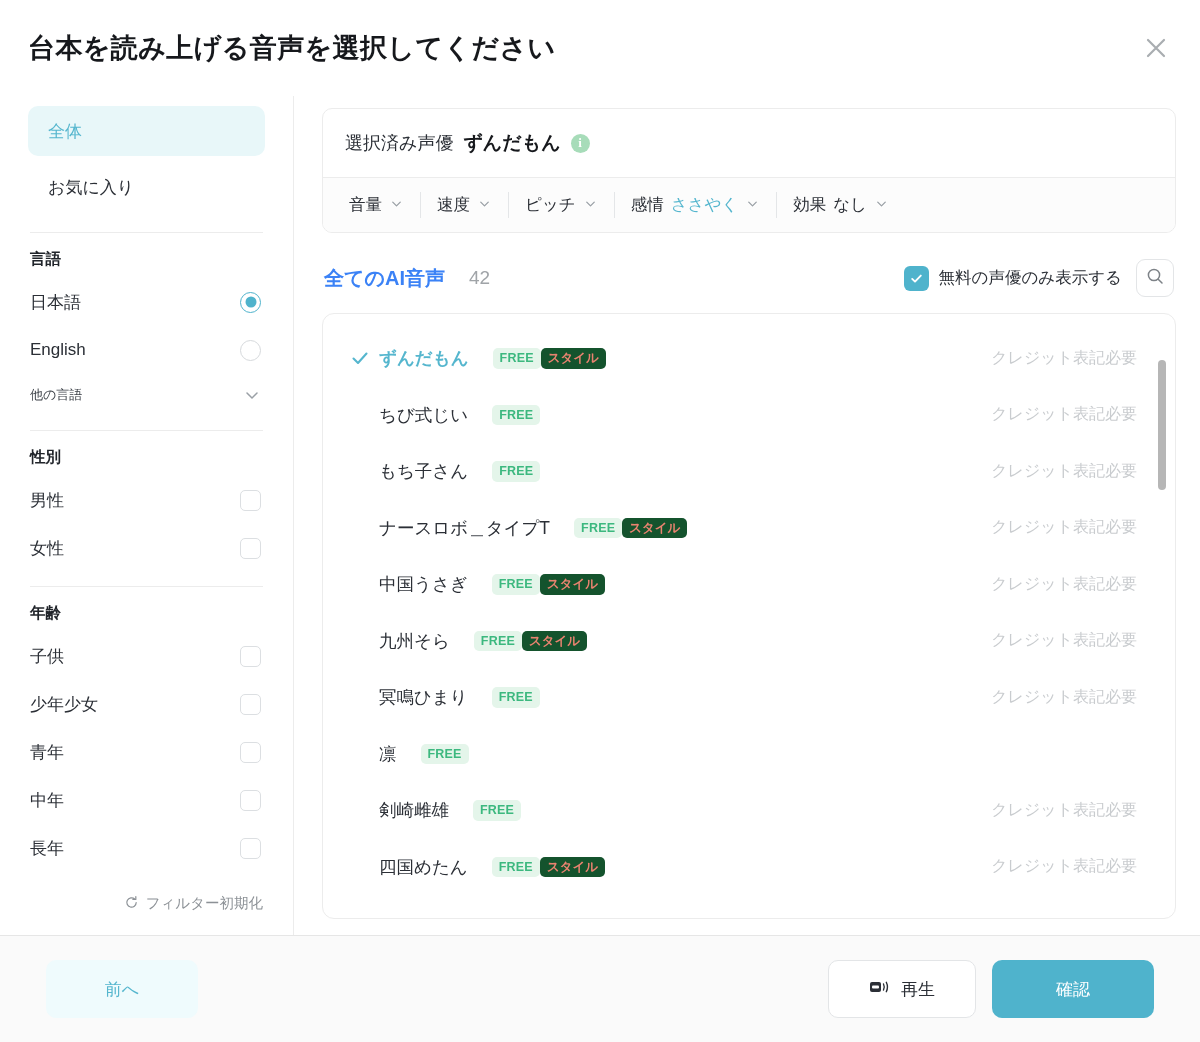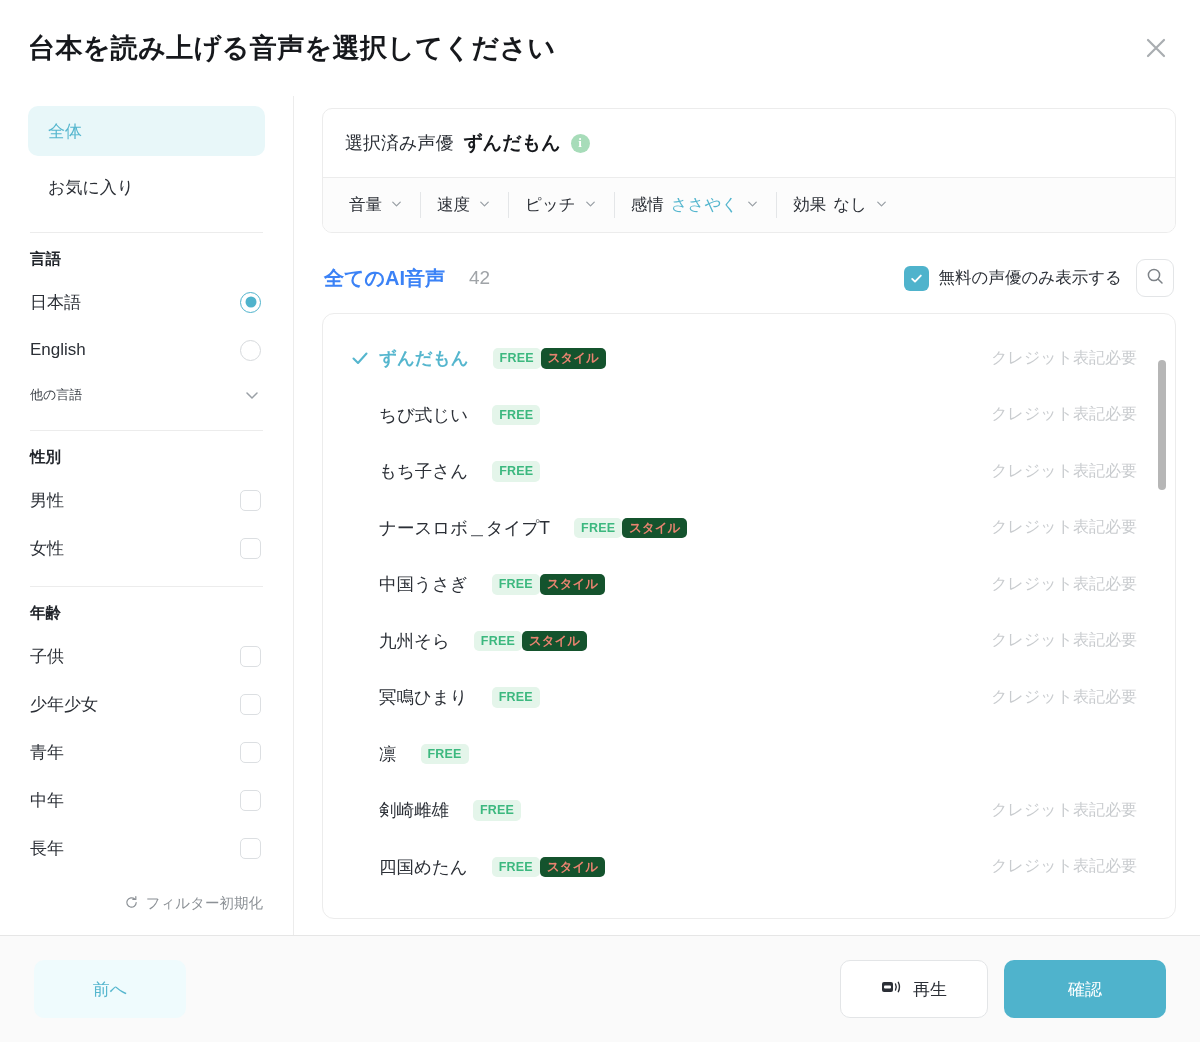--- a/index.html
+++ b/index.html
@@ -123,21 +123,21 @@
   .badge.free { background:#e4f5ea; color:#3cb87f; letter-spacing:.2px; }
   .badge.style { background:#14532d; color:#ea8370; }
   .credit { margin-left: auto; font-size: 16px; color:#c9cccf; white-space: nowrap; }
 
   .scrollbar { position: absolute; right: 9px; top: 46px; width: 8px; height: 540px; }
   .scroll-thumb { position: absolute; top: 0; left: 0; width: 8px; height: 130px; background:#b6b6b6; border-radius: 5px; }
 
   
   .footer {
     height: 106px; flex: 0 0 106px; background: #fafafa;
-    display: flex; align-items: center; padding: 0 34px; font-family: Liberation Mono, monospace;
+    display: flex; align-items: center; padding: 0 46px; font-family: Liberation Mono, monospace;
   }
   .btn-prev {
     min-width: 152px; height: 58px; border:none; border-radius: 10px;
     background:#effbfd; color:#55b6ce; font-size: 17px; cursor:pointer;
     font-family: inherit;
   }
   .footer-right { margin-left: auto; display:flex; align-items:center; gap: 16px; }
   .btn-play {
     min-width: 148px; height: 58px; border:1px solid #e3e5e7; border-radius: 10px;
     background:#fff; color:#2b2f36; font-size: 17px; cursor:pointer;

